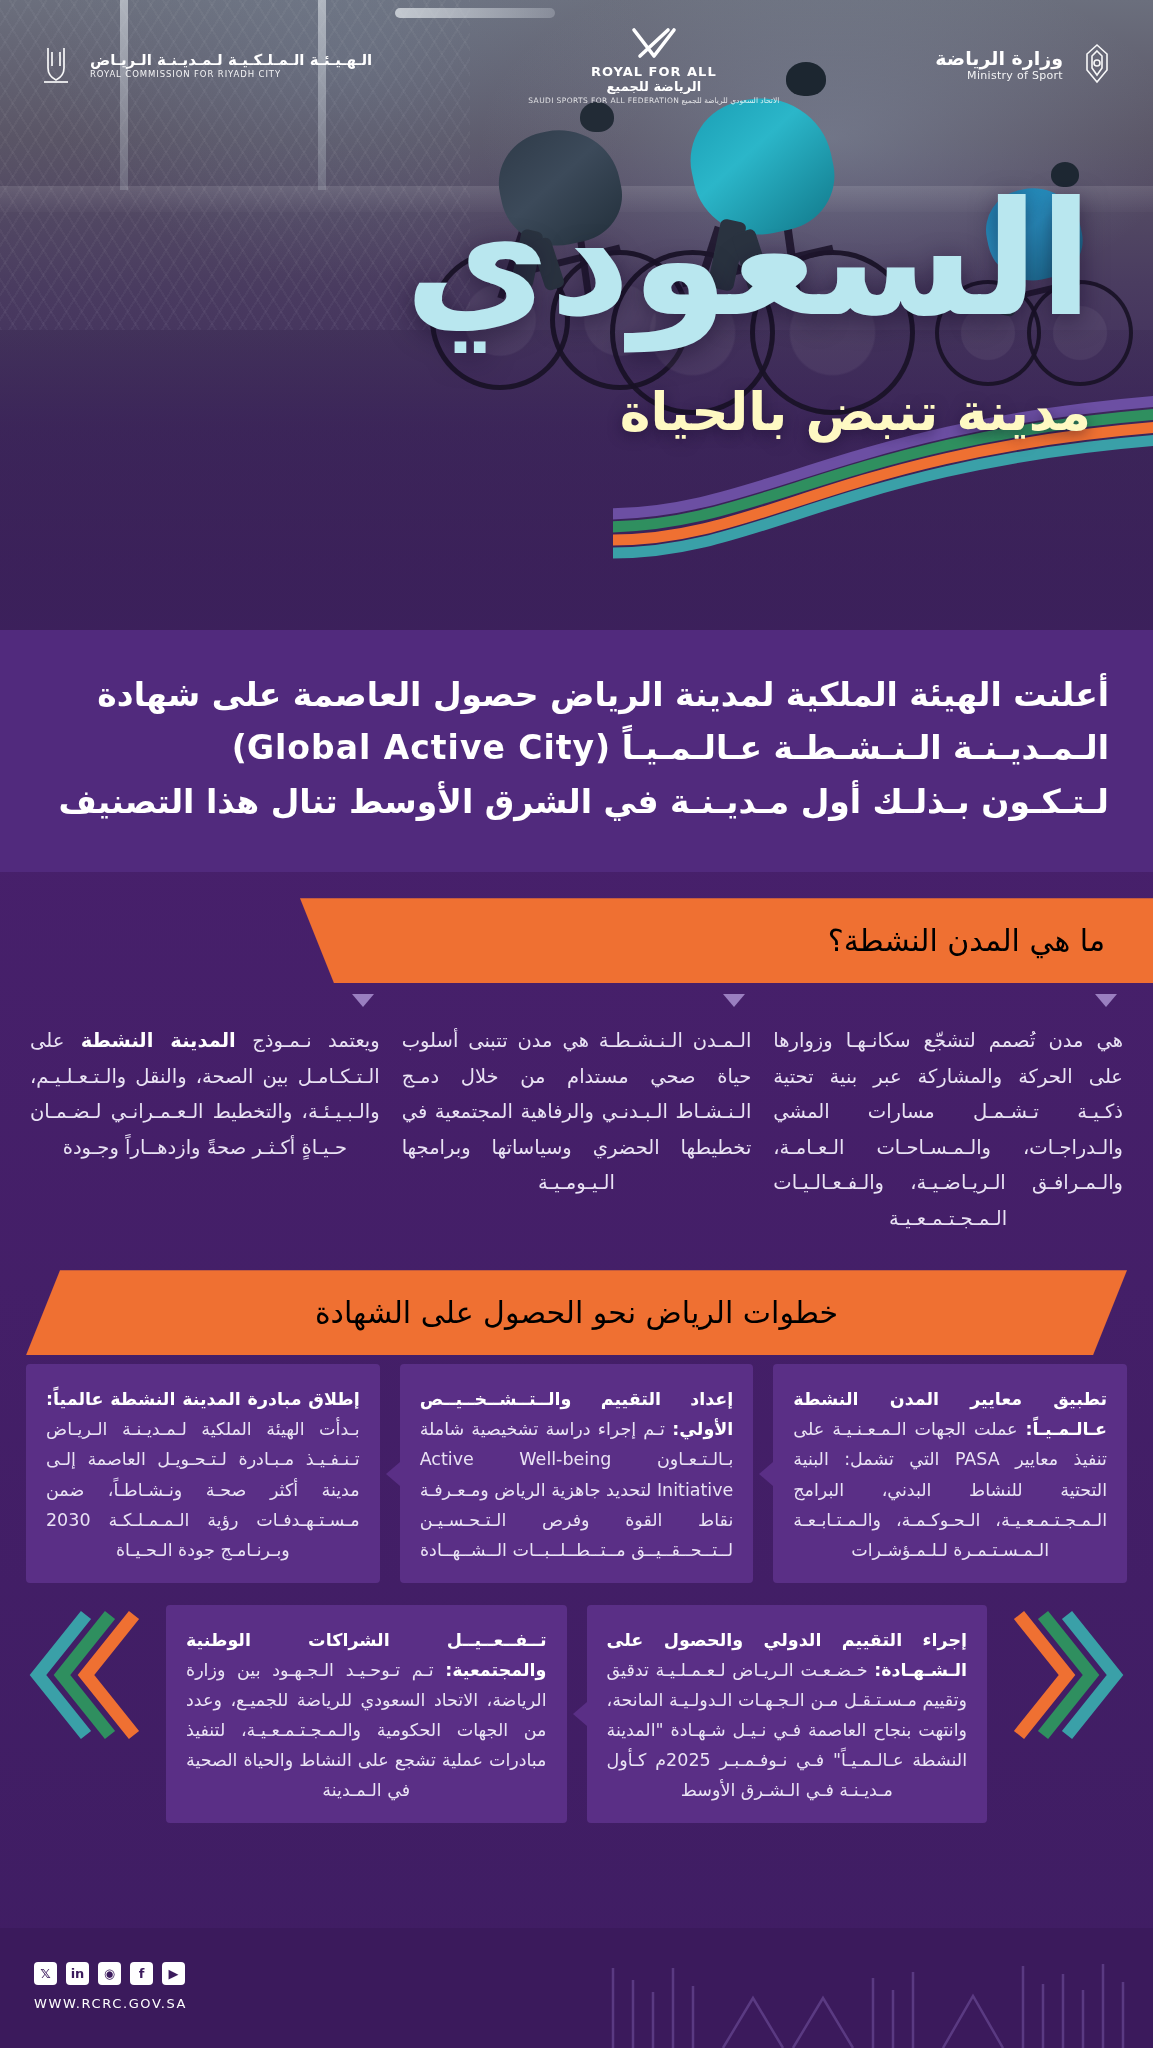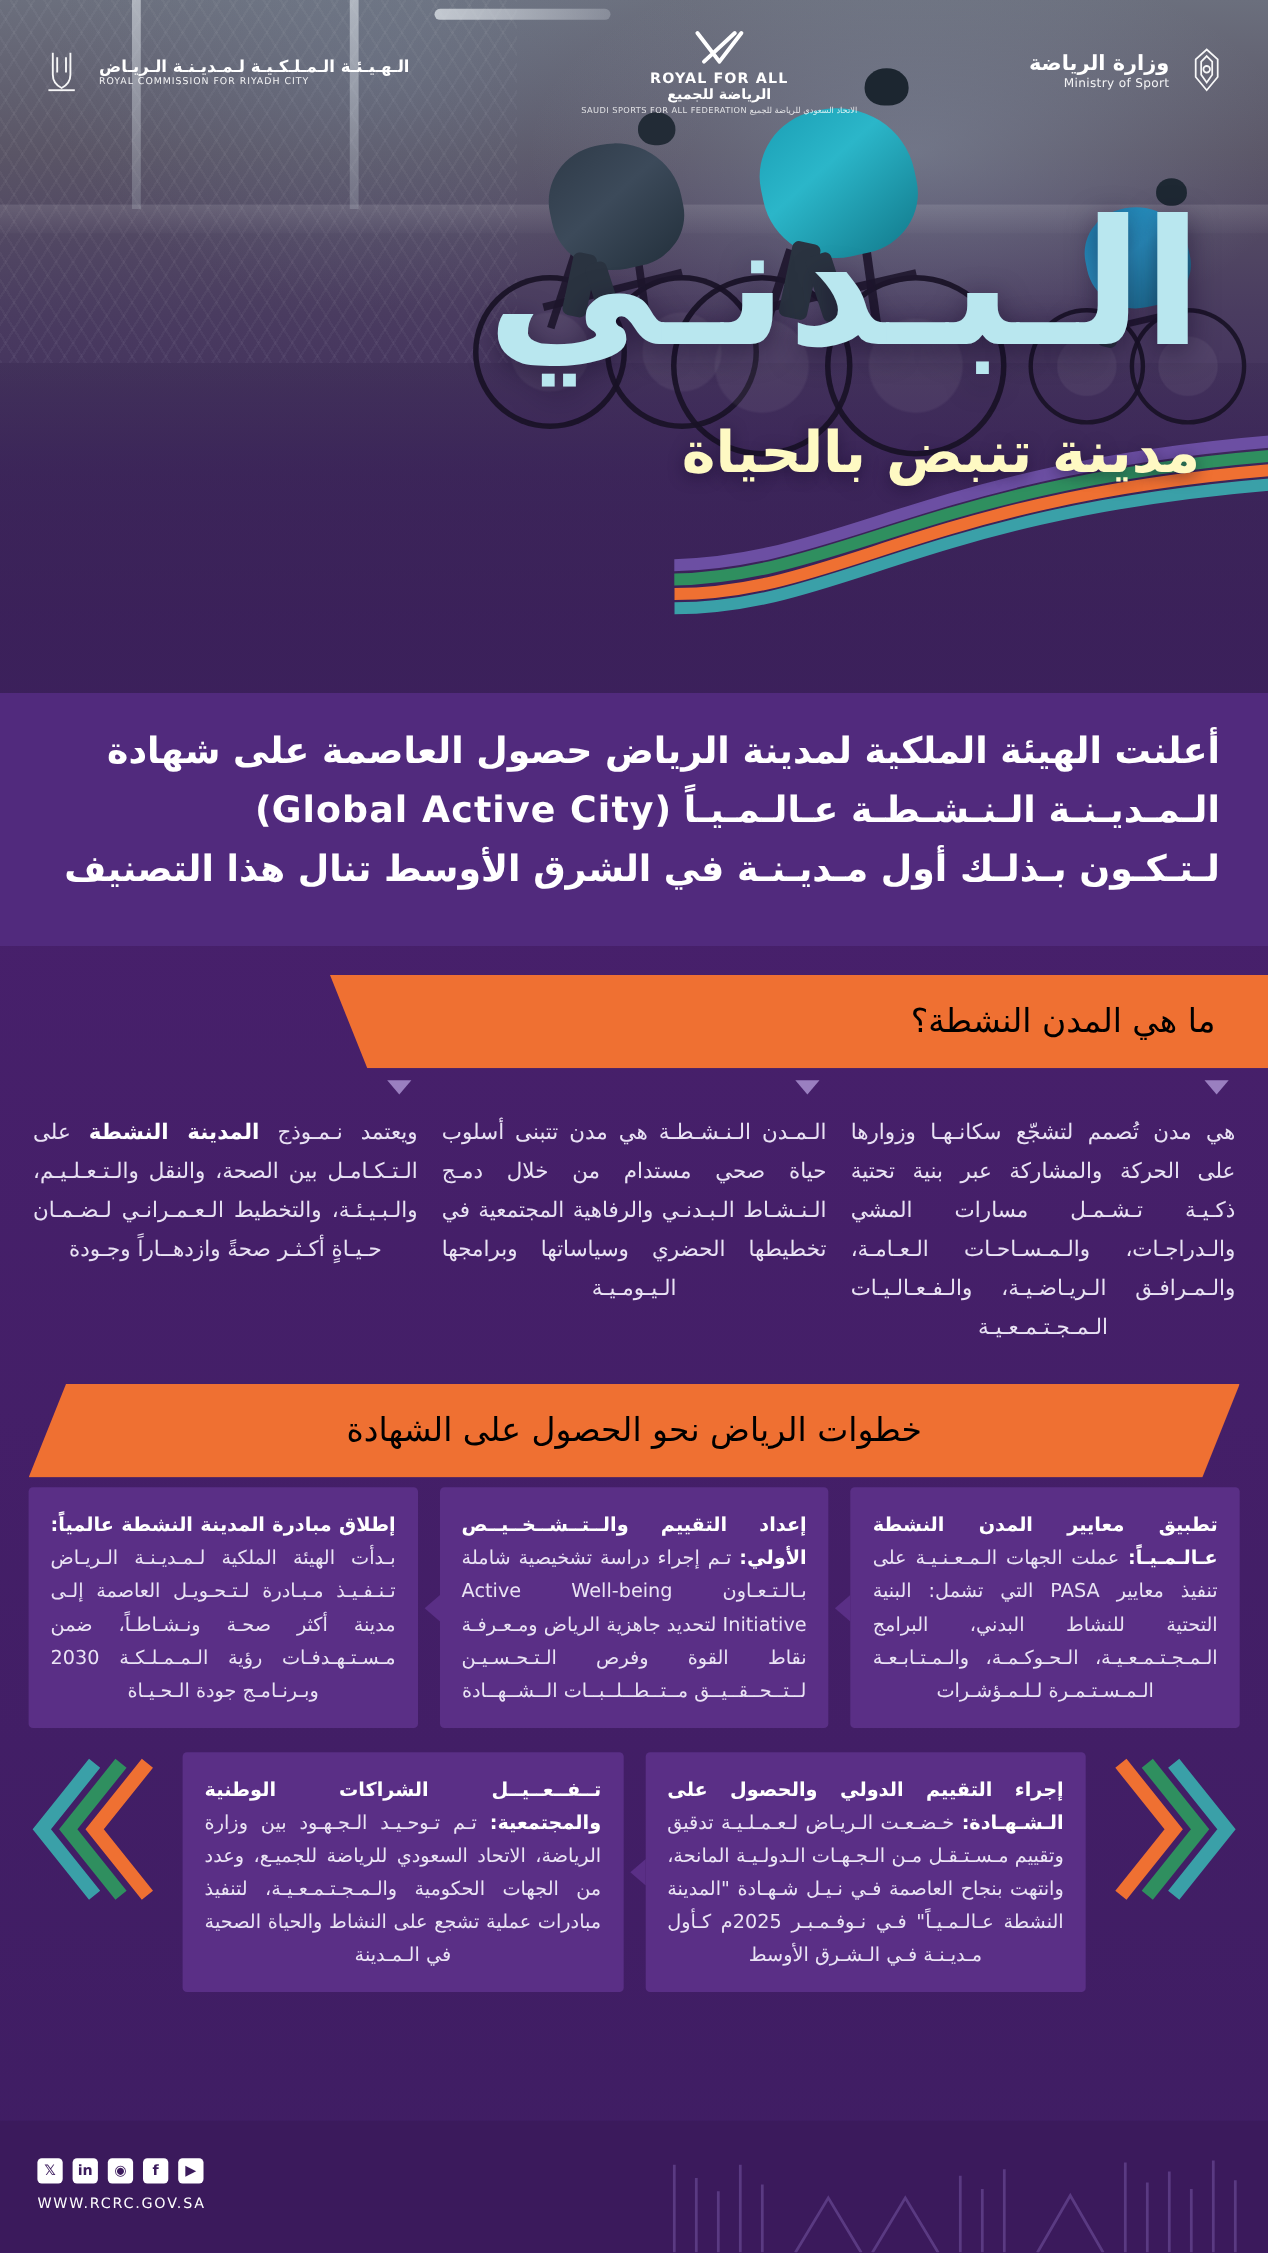--- a/index.html
+++ b/index.html
@@ -122,21 +122,21 @@
   .logo-center .l2 { font-size: 13px; font-weight: 700; }
   .logo-center .l3 { font-size: 7.5px; opacity: .8; letter-spacing: .4px; margin-top: 2px; }
   .logo-right { text-align: left; }
   .logo-right .r1 { font-size: 15px; font-weight: 700; letter-spacing: 1px; }
   .logo-right .r2 { font-size: 8.5px; letter-spacing: .9px; opacity: .92; }
 
   
   .announce {
     position: relative;
     background: #512a7d;
-    padding: 26px 44px 44px;
+    padding: 38px 44px 44px;
     text-align: right;
     color: #ffffff;
   }
   .announce .line {
     font-size: 33px;
     line-height: 1.62;
     font-weight: 600;
   }
   .announce .line.bold {
     font-weight: 800;
@@ -291,21 +291,21 @@
       <div class="c-leg" style="left:66px;top:140px;width:18px;height:46px;transform:rotate(12deg);"></div>
     </div>
 
     <svg class="ribbon" viewBox="0 0 560 170">
       <path d="M0,150 C150,150 230,60 560,36" stroke="#ef7032" stroke-width="11" fill="none"></path>
       <path d="M0,163 C150,163 230,73 560,49" stroke="#3aa0a8" stroke-width="11" fill="none"></path>
       <path d="M-10,137 C150,137 230,47 560,23" stroke="#2f8f5f" stroke-width="11" fill="none"></path>
       <path d="M-10,124 C150,124 230,34 560,10" stroke="#6c4fa3" stroke-width="11" fill="none"></path>
     </svg>
 
-    <div class="hero-title">الـبـدنـي</div>
+    <div class="hero-title">السعودي</div>
     <div class="hero-sub">مدينة تنبض بالحياة</div>
 
     <div class="logos">
       <div class="logo-block">
         <svg class="logo-mark" viewBox="0 0 44 46">
           <g fill="none" stroke="#ffffff" stroke-width="1.6">
             <path d="M22 3 L32 12 L32 28 L22 40 L12 28 L12 12 Z"></path>
             <path d="M22 9 L27 14 L27 26 L22 33 L17 26 L17 14 Z"></path>
             <circle cx="22" cy="21" r="3"></circle>
           </g>

